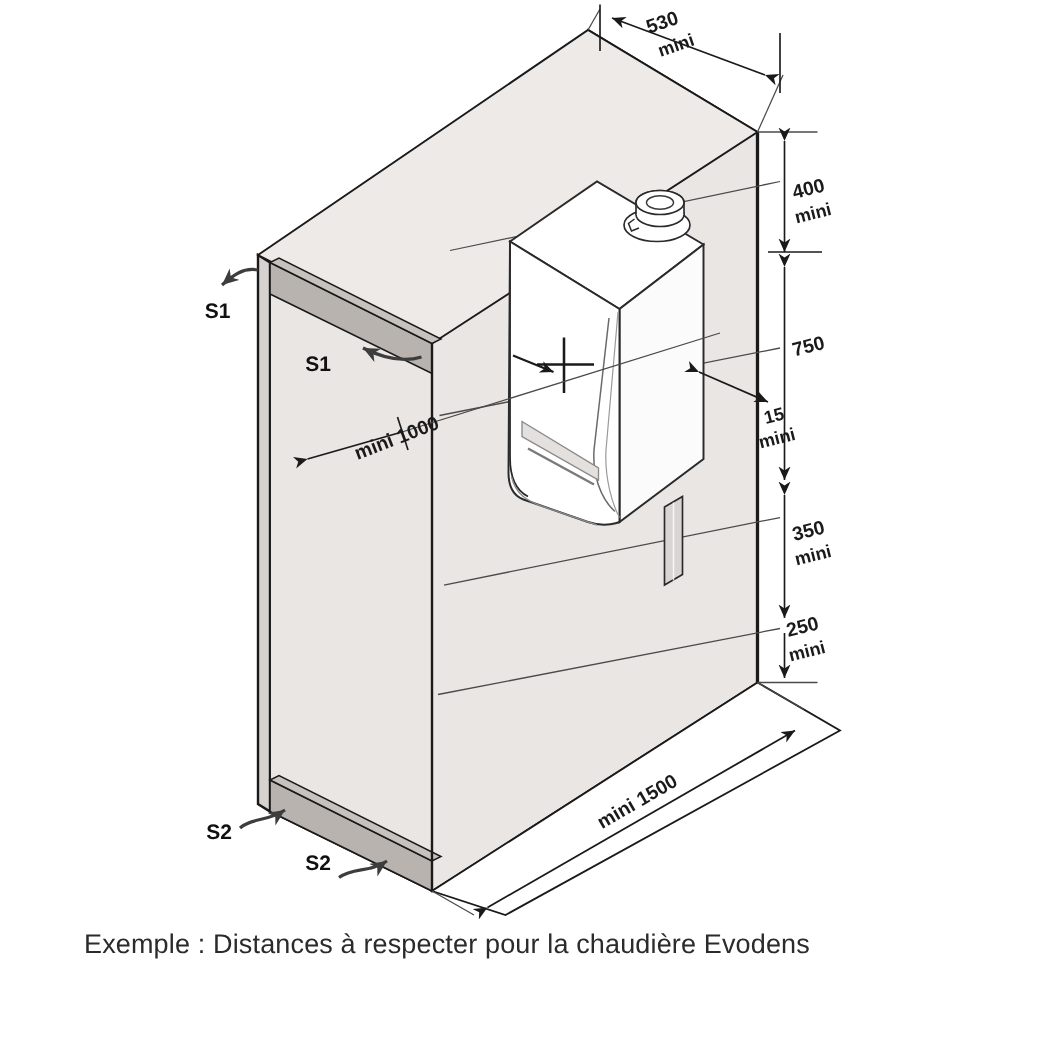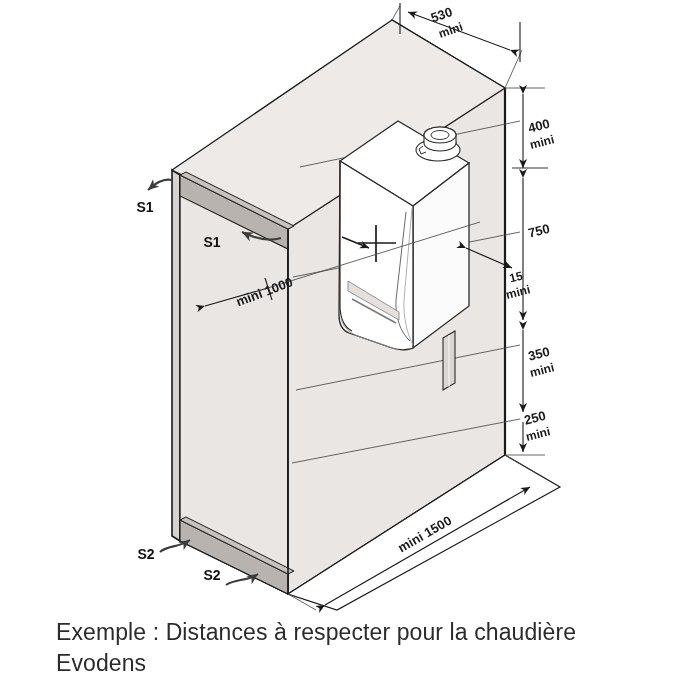--- a/index.html
+++ b/index.html
@@ -38,21 +38,21 @@
     font-size: 14px;
     font-weight: 700;
     fill: #111111;
   }
   .caption {
     position: absolute;
     left: 56px;
     top: 617px;
     width: 600px;
     font-family: "Liberation Sans", sans-serif;
-    font-size: 23px;
+    font-size: 18px;
     font-weight: 400;
     color: #2b2b2b;
     line-height: 1.35;
     letter-spacing: 0.1px;
   }
 </style>
 </head>
 <body>
 
 <div id="diagram-wrap">

